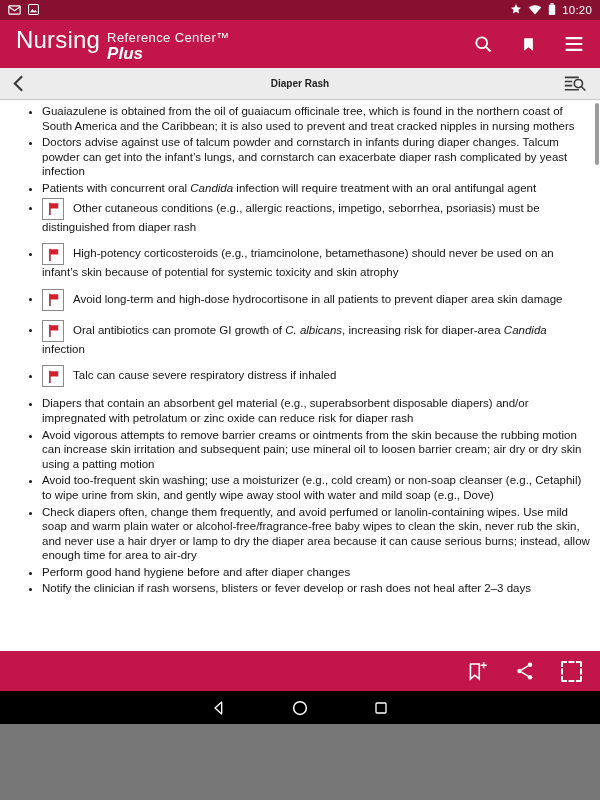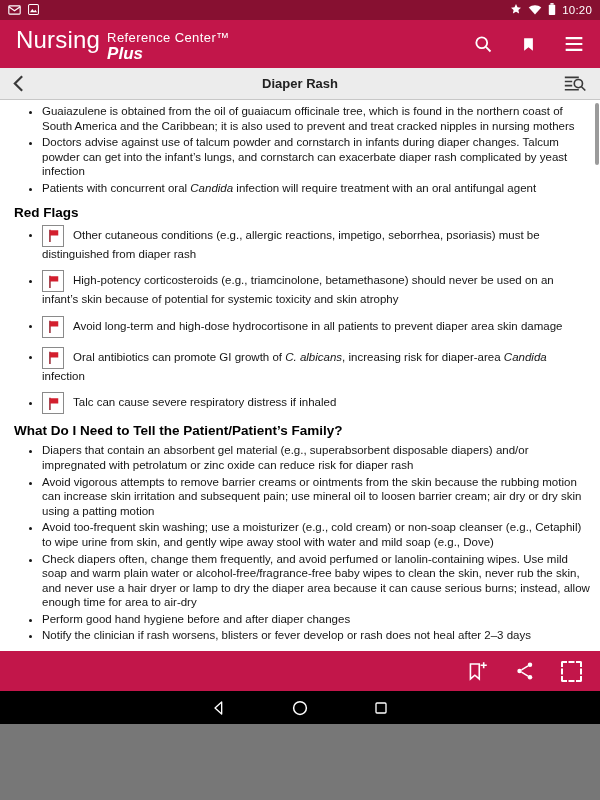--- a/index.html
+++ b/index.html
@@ -20,21 +20,21 @@
   .logo{display:flex;align-items:flex-start;gap:7px;}
   .logo-nursing{font-size:24px;line-height:1.05;font-weight:400;letter-spacing:.2px;}
   .logo-right{display:flex;flex-direction:column;line-height:1;}
   .logo-rc{font-size:13px;letter-spacing:.4px;margin-top:4px;}
   .logo-plus{font-size:17px;font-style:italic;font-weight:bold;margin-top:1px;}
   .ab-icons{margin-left:auto;display:flex;align-items:center;gap:28px;}
   .ab-icons span{display:inline-flex;cursor:pointer;}
   
   .sub-bar{height:31px;background:var(--toolbar-bg,#ECECEC);border-bottom:1px solid #C7C7C7;
     display:flex;align-items:center;padding:0 13px;position:relative;flex:0 0 auto;}
-  .sub-title{position:absolute;left:60px;right:60px;text-align:center;font-size:13px;
+  .sub-title{position:absolute;left:60px;right:60px;text-align:center;font-size:10px;
     font-weight:bold;color:#222;}
   .find-btn{margin-left:auto;display:inline-flex;cursor:pointer;}
   .back-btn{display:inline-flex;cursor:pointer;}
   
   .content{flex:1 1 auto;overflow:hidden;position:relative;padding:4px 10px 0 12px;color:#151515;}
   .scroll-thumb{position:absolute;top:3px;right:1px;width:4px;height:62px;background:#7a7a7a;opacity:.75;border-radius:2px;}
   .content h2{font-size:13.5px;font-weight:bold;color:#000;margin:9px 0 5px 2px;}
   .content ul{margin:0;padding:0 0 0 30px;}
   .content li{font-size:11.5px;line-height:1.27;margin:0 0 2px;}
   .flag-list li{margin:0 0 9px;}
@@ -137,21 +137,20 @@
 
   <div class="content">
     <div class="scroll-thumb"></div>
 
     <ul>
       <li>Guaiazulene is obtained from the oil of guaiacum officinale tree, which is found in the northern coast of South America and the Caribbean; it is also used to prevent and treat cracked nipples in nursing mothers</li>
       <li>Doctors advise against use of talcum powder and cornstarch in infants during diaper changes. Talcum powder can get into the infant’s lungs, and cornstarch can exacerbate diaper rash complicated by yeast infection</li>
       <li>Patients with concurrent oral <i>Candida</i> infection will require treatment with an oral antifungal agent</li>
     </ul>
 
-    <h2>Red Flags</h2>
     <ul class="flag-list">
       <li><span class="flagbox">
             <svg width="14" height="15" viewBox="0 0 16 17">
               <path d="M4.5 2v14" stroke="#8d1320" stroke-width="1.6"></path>
               <path d="M4.5 2.5h9.5v6H4.5z" fill="#D31F2E"></path>
             </svg>
           </span><span>Other cutaneous conditions (e.g., allergic reactions, impetigo, seborrhea, psoriasis) must be distinguished from diaper rash</span></li>
       <li><span class="flagbox">
             <svg width="14" height="15" viewBox="0 0 16 17">
               <path d="M4.5 2v14" stroke="#8d1320" stroke-width="1.6"></path>
@@ -171,21 +170,20 @@
             </svg>
           </span><span>Oral antibiotics can promote GI growth of <i>C. albicans</i>, increasing risk for diaper-area <i>Candida</i> infection</span></li>
       <li><span class="flagbox">
             <svg width="14" height="15" viewBox="0 0 16 17">
               <path d="M4.5 2v14" stroke="#8d1320" stroke-width="1.6"></path>
               <path d="M4.5 2.5h9.5v6H4.5z" fill="#D31F2E"></path>
             </svg>
           </span><span>Talc can cause severe respiratory distress if inhaled</span></li>
     </ul>
 
-    <h2>What Do I Need to Tell the Patient/Patient’s Family?</h2>
     <ul>
       <li>Diapers that contain an absorbent gel material (e.g., superabsorbent disposable diapers) and/or impregnated with petrolatum or zinc oxide can reduce risk for diaper rash</li>
       <li>Avoid vigorous attempts to remove barrier creams or ointments from the skin because the rubbing motion can increase skin irritation and subsequent pain; use mineral oil to loosen barrier cream; air dry or dry skin using a patting motion</li>
       <li>Avoid too-frequent skin washing; use a moisturizer (e.g., cold cream) or non-soap cleanser (e.g., Cetaphil) to wipe urine from skin, and gently wipe away stool with water and mild soap (e.g., Dove)</li>
       <li>Check diapers often, change them frequently, and avoid perfumed or lanolin-containing wipes. Use mild soap and warm plain water or alcohol-free/fragrance-free baby wipes to clean the skin, never rub the skin, and never use a hair dryer or lamp to dry the diaper area because it can cause serious burns; instead, allow enough time for area to air-dry</li>
       <li>Perform good hand hygiene before and after diaper changes</li>
       <li>Notify the clinician if rash worsens, blisters or fever develop or rash does not heal after 2–3 days</li>
     </ul>
   </div>
 

